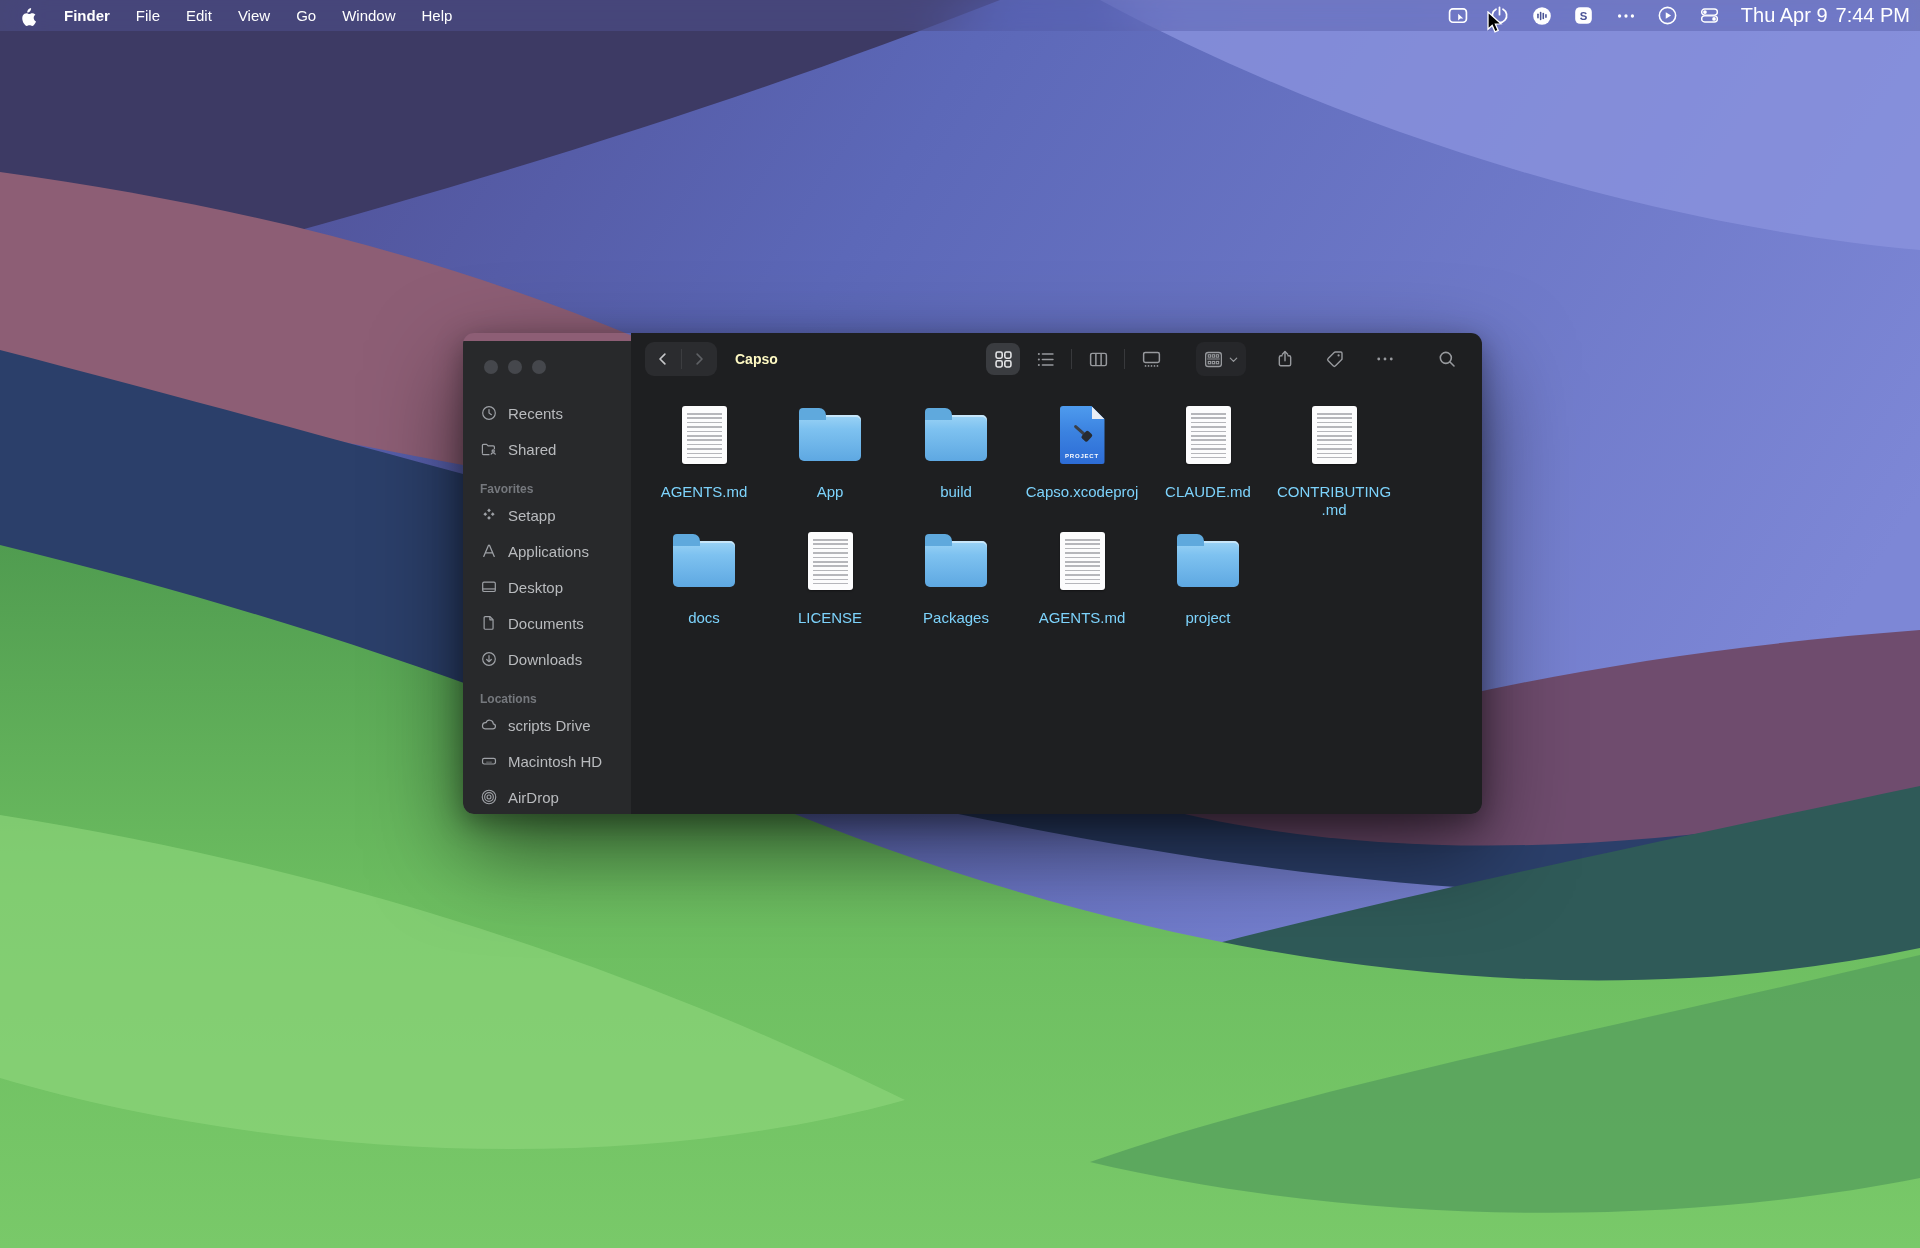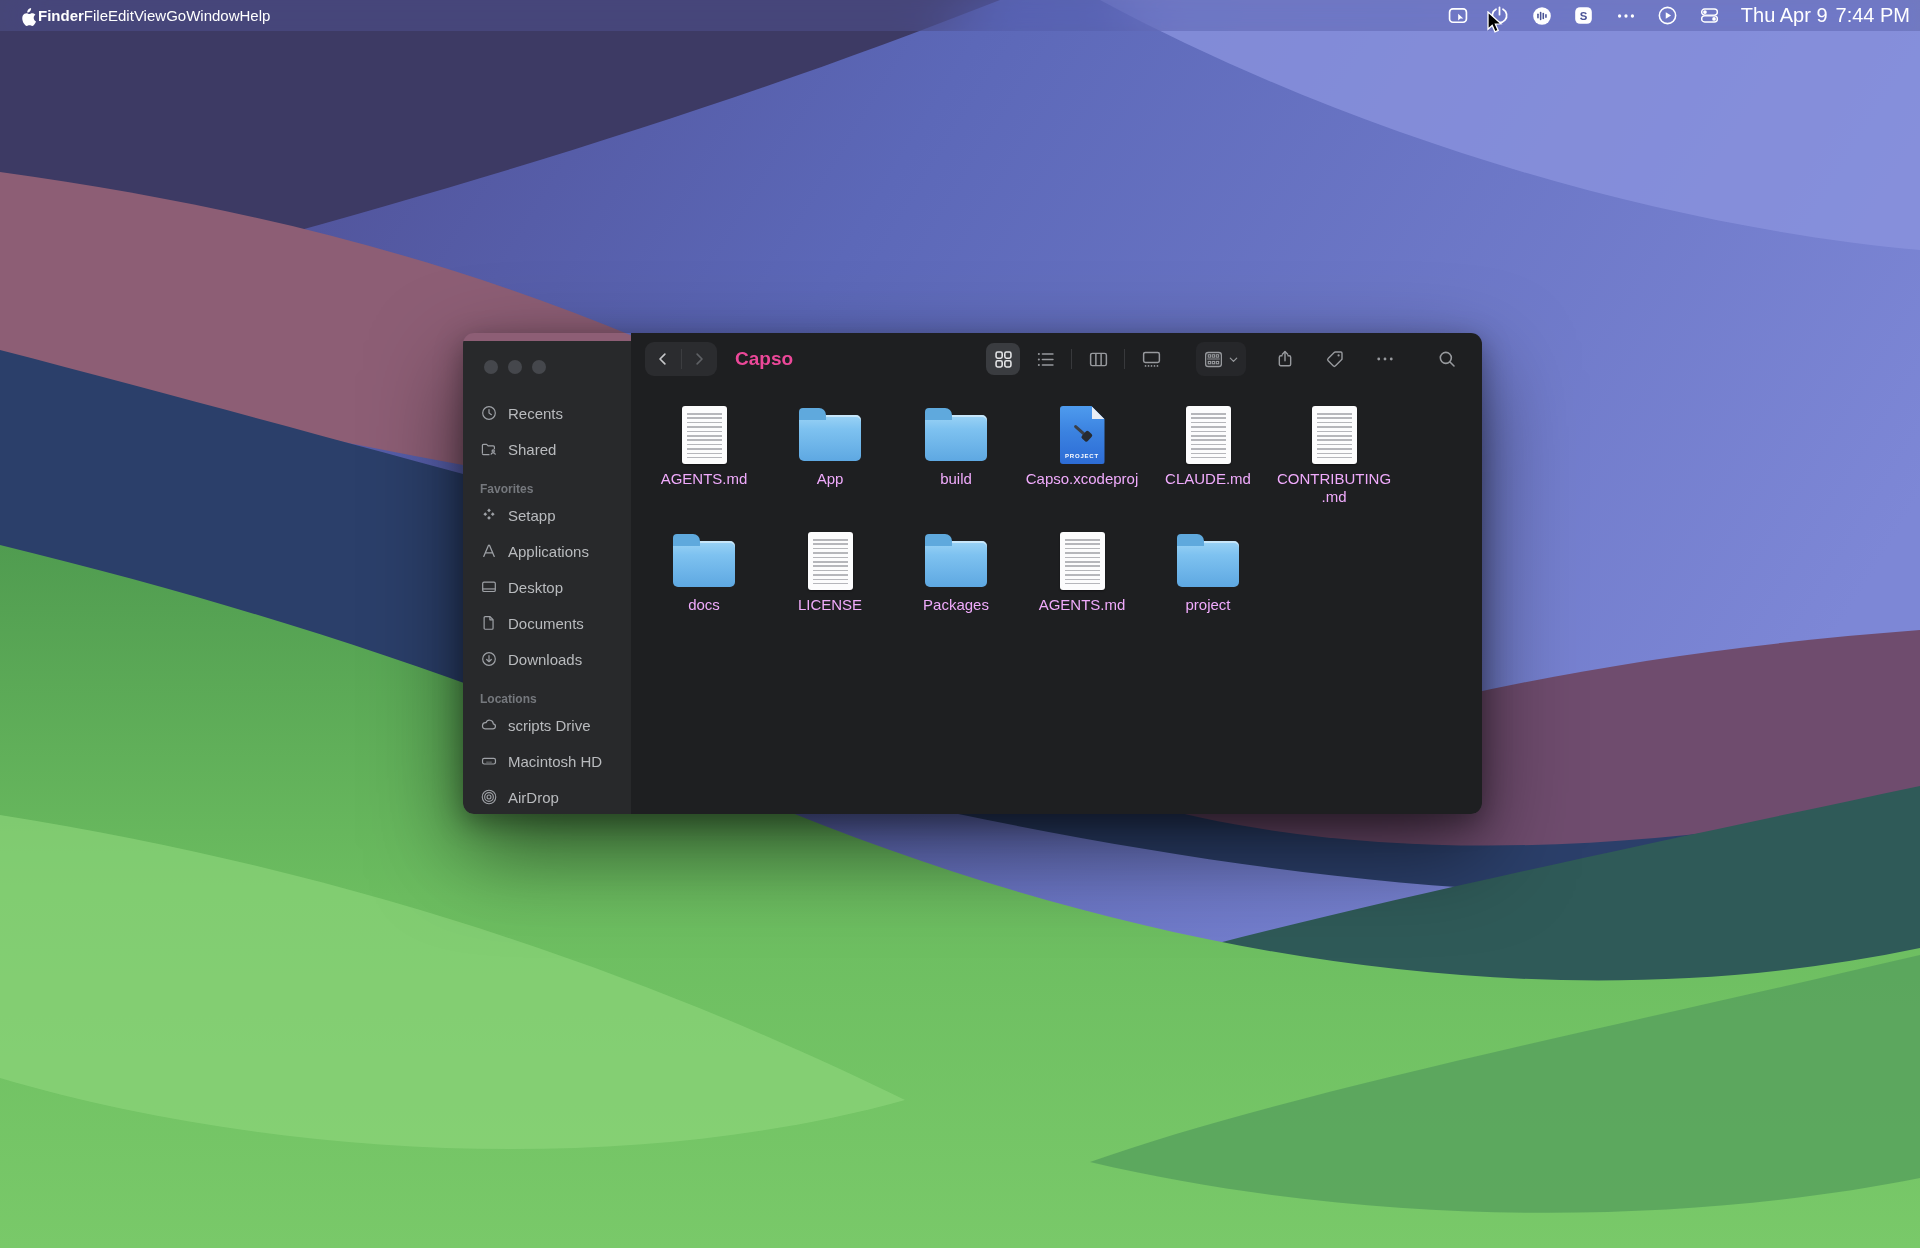--- a/index.html
+++ b/index.html
@@ -8,21 +8,21 @@
   .desktop { position:relative; width:1920px; height:1248px; overflow:hidden; }
 
   
   .wallpaper { position:absolute; inset:0; }
 
   
   .menubar { position:absolute; top:0; left:0; right:0; height:31px;
     display:flex; align-items:center; padding:0 10px 0 16px;
     background:rgba(84,90,146,.40); backdrop-filter:blur(22px) saturate(1.4);
     color:#fff; font-size:15px; z-index:10; }
-  .menubar .left { display:flex; align-items:center; }
+  .menubar .left { display:flex; align-items:center; gap:26px; }
   .menubar .appname { font-weight:700; }
   .menubar .menu-item { font-weight:400; cursor:default; }
   .menubar .right { margin-left:auto; display:flex; align-items:center; gap:20px; }
   .status-icon { width:22px; height:22px; display:flex; align-items:center; justify-content:center; }
   .clock { display:flex; gap:8px; font-size:20px; font-weight:500; white-space:nowrap; }
 
   
   .window { position:absolute; left:463px; top:333px; width:1019px; height:481px;
     border-radius:11px; overflow:hidden; display:flex;
     box-shadow:0 36px 90px rgba(0,0,0,.55), 0 8px 28px rgba(0,0,0,.35);
@@ -34,37 +34,37 @@
   .side-item { height:36px; display:flex; align-items:center; gap:10px; padding-left:9px;
     border-radius:7px; color:#b9bbbe; font-size:15px; white-space:nowrap; }
   .side-item svg { flex:none; }
   .side-header { margin:15px 0 1px 9px; font-size:12px; font-weight:700; color:#75787d; }
 
   .main { flex:1; background:#1e1f21; display:flex; flex-direction:column; min-width:0; }
   .toolbar { height:52px; flex:none; display:flex; align-items:center; padding:0 22px 0 14px; }
   .nav-pill { width:72px; height:34px; background:#2b2c2f; border-radius:9px;
     display:flex; align-items:center; justify-content:space-evenly; position:relative; }
   .nav-pill .vsep { width:1px; height:20px; background:#3c3d40; }
-  .win-title { margin-left:18px; color:#ec4899; font-size:19px; font-weight:700; }
+  .win-title { margin-left:18px; color:#fef9c3; font-size:14px; font-weight:700; }
   .view-group { margin-left:auto; display:flex; align-items:center; }
   .tool-btn { height:32px; min-width:34px; display:flex; align-items:center; justify-content:center;
     border-radius:8px; }
   .tool-btn.selected { background:#3a3c40; }
   .tb-sep { width:1px; height:20px; background:#38393c; margin:0 9px; }
   .group-btn { margin-left:28px; height:34px; padding:0 7px; background:#26272a; border-radius:8px;
     display:flex; align-items:center; gap:4px; }
   .icon-btn { margin-left:24px; width:26px; height:30px; display:flex; align-items:center; justify-content:center; }
   .icon-share { margin-left:26px; }
   .icon-search { margin-left:36px; }
 
   
   .files { padding:12px 0 0 10px; display:flex; flex-wrap:wrap; align-content:flex-start; }
   .file-item { width:126px; height:126px; display:flex; flex-direction:column; align-items:center; }
   .icon-box { height:68px; width:100%; display:flex; align-items:center; justify-content:center; padding-top:8px; }
-  .f-label { margin-top:5px; font-size:15px; color:#f0abfc; text-align:center; line-height:1.22;
+  .f-label { margin-top:18px; font-size:15px; color:#7dd3fc; text-align:center; line-height:1.22;
     max-width:118px; word-break:break-word; }
 
   .ic-folder { width:62px; height:46px; position:relative; margin-top:6px;
     background:linear-gradient(180deg,#9bd3f6 0%,#7ec2f0 30%,#5ea8e2 100%);
     border-radius:3px 5px 5px 5px; box-shadow:inset 0 2px 0 rgba(255,255,255,.45); }
   .ic-folder::before { content:""; position:absolute; top:-7px; left:0; width:27px; height:12px;
     background:#5fa9dd; border-radius:4px 7px 0 0; }
 
   .ic-doc { width:45px; height:58px; background:#fcfcfd; border-radius:3px; position:relative;
     padding:7px 5px 6px 5px; box-shadow:0 1px 2px rgba(0,0,0,.4); }

